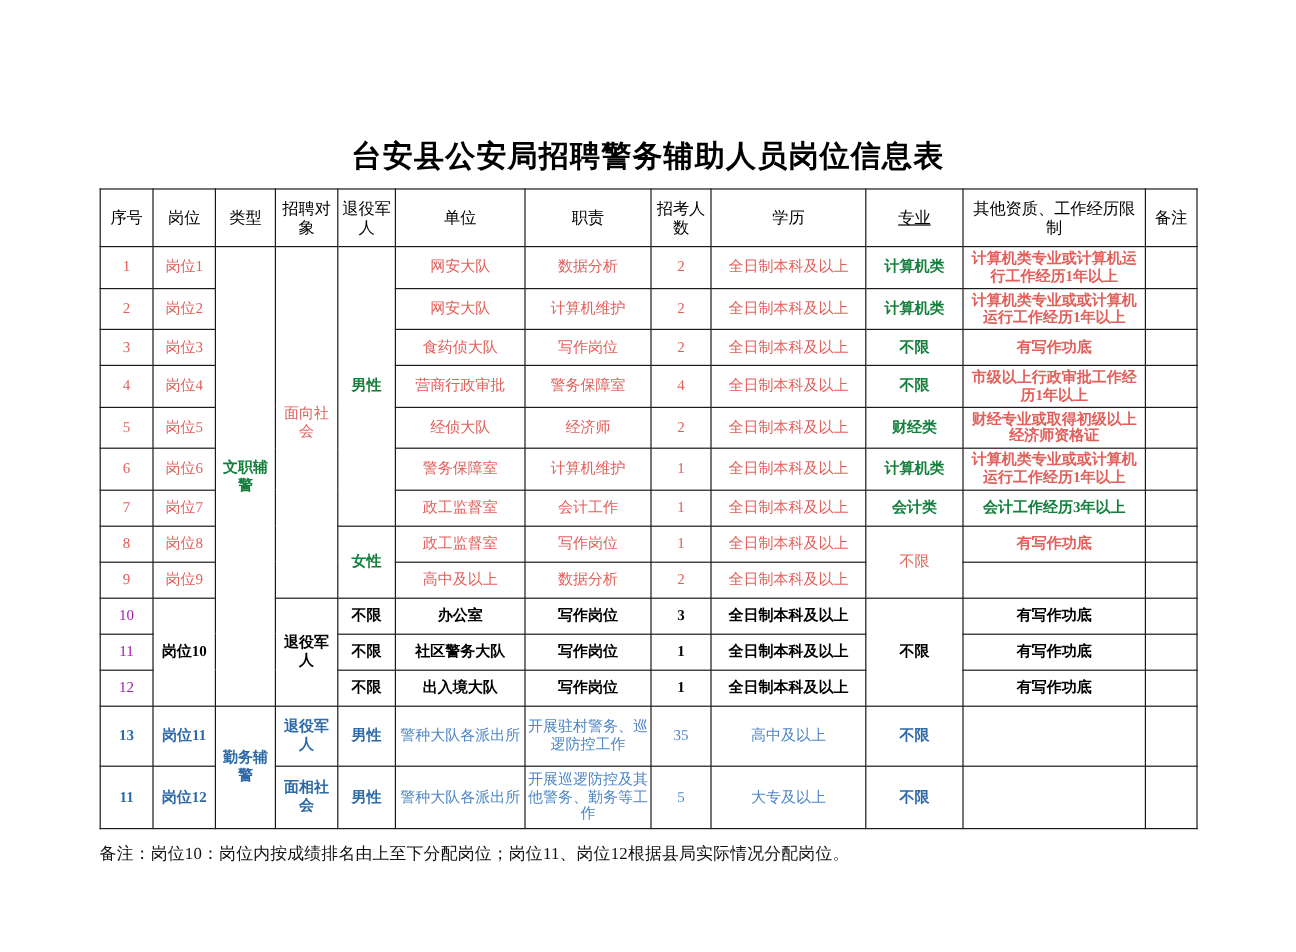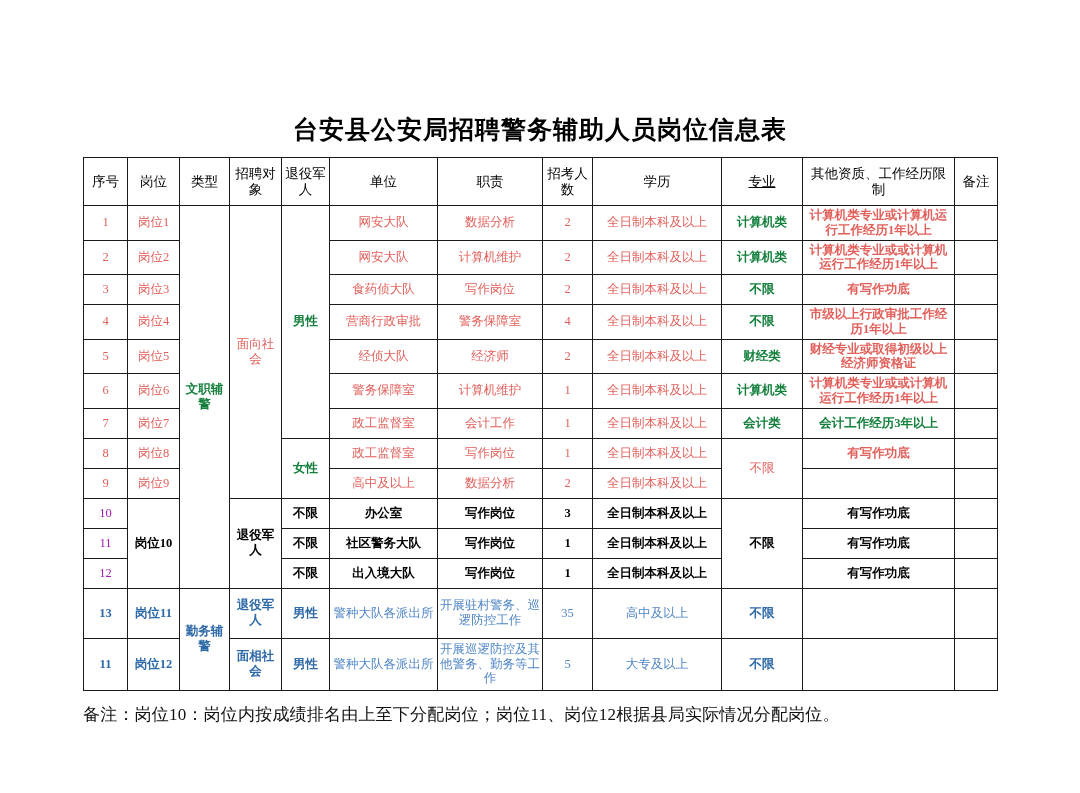--- a/index.html
+++ b/index.html
@@ -68,21 +68,21 @@
   .kb { color: #000000; font-weight: bold; }
   .b  { color: #4f86c6; }      
   .bb { color: #2f6aa8; font-weight: bold; }
   td.left { text-align: left; padding-left: 4px; font-weight: bold; }
   td.tall { height: 30px; }
   .footer-note {
     position: absolute;
     left: 83px;
     top: 703px;
     width: 940px;
-    font-size: 17px;
+    font-size: 14px;
     color: #111;
     letter-spacing: 0.2px;
   }
 </style>
 </head>
 <body>
 
 <div class="page">
 
   <div class="doc-title">台安县公安局招聘警务辅助人员岗位信息表</div>

